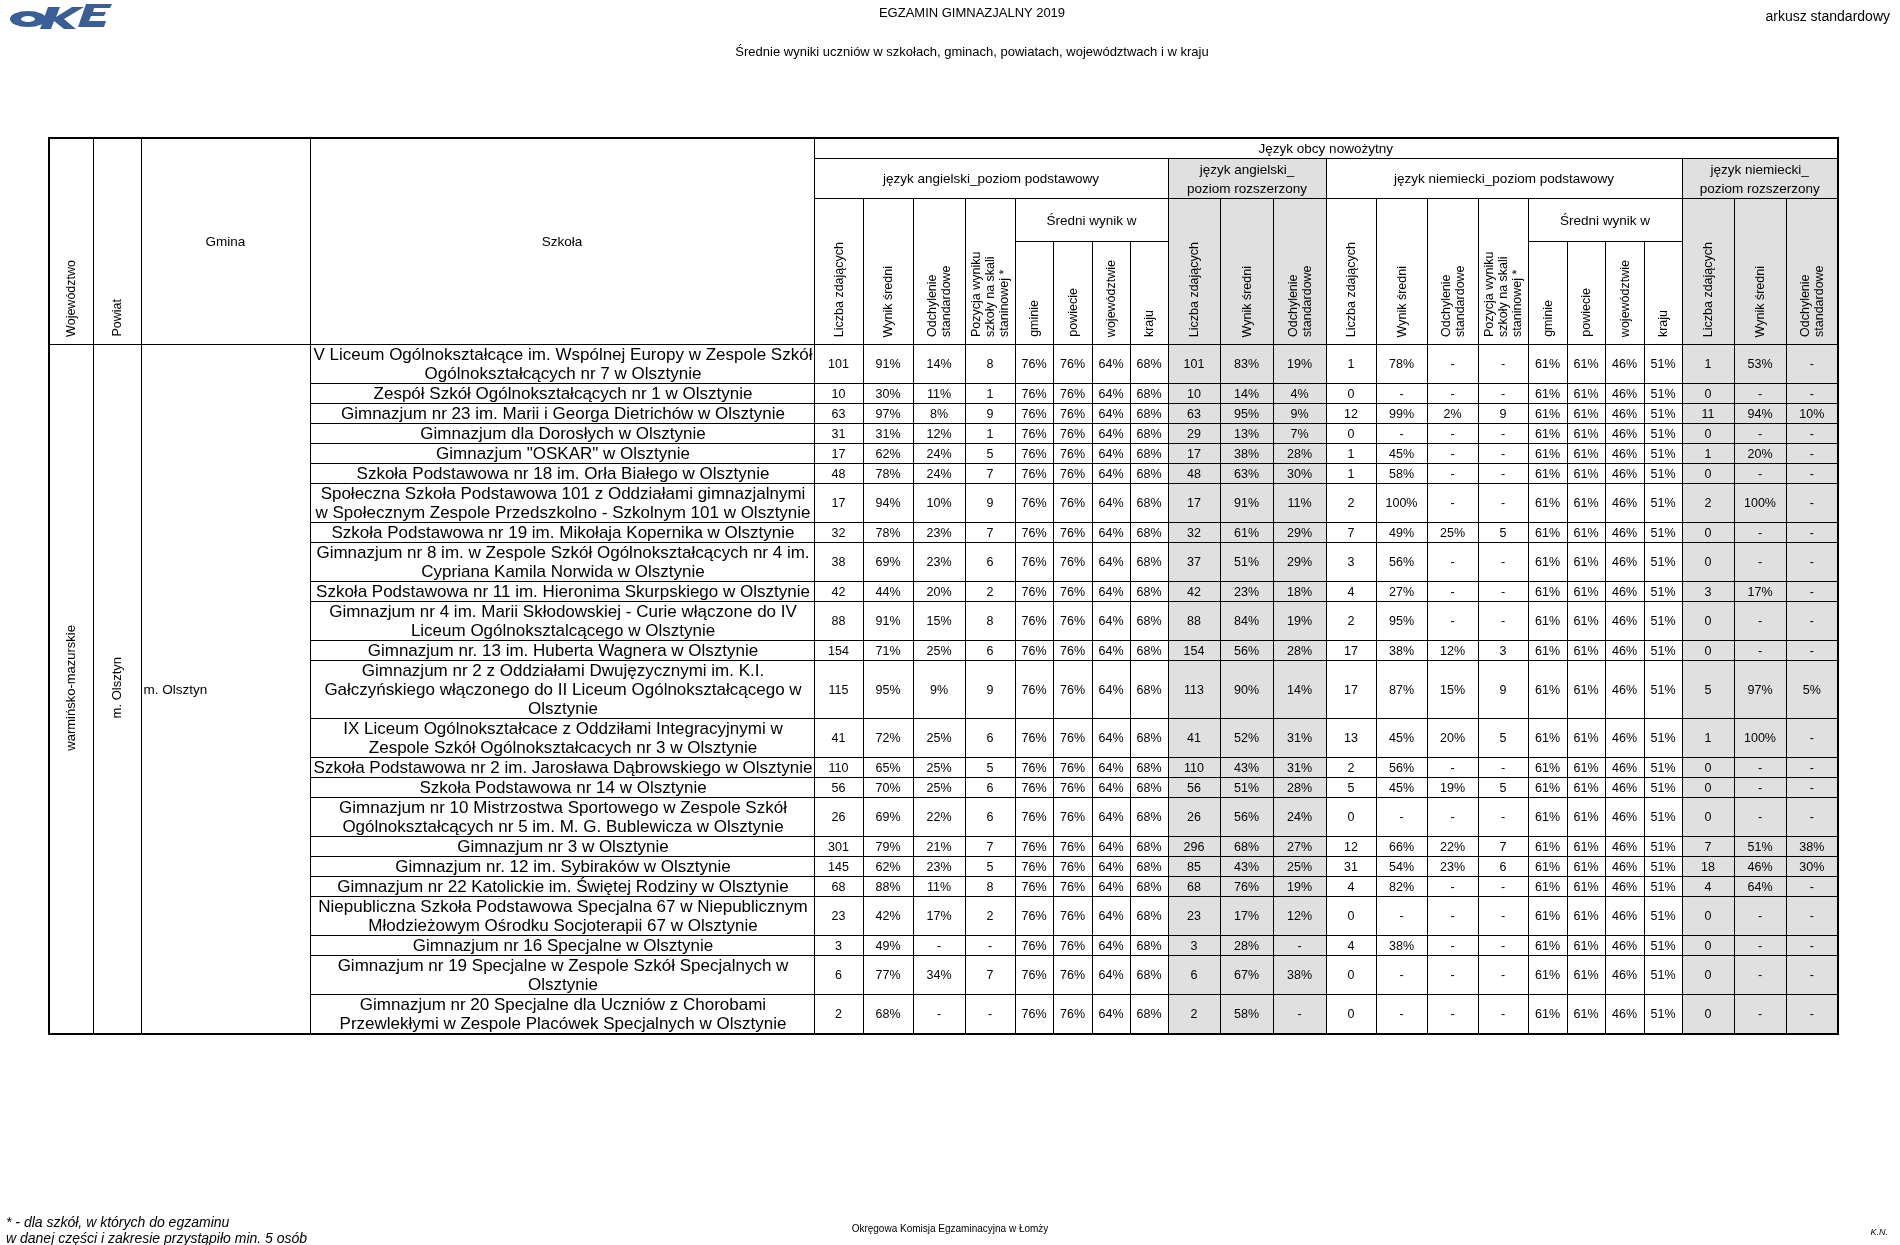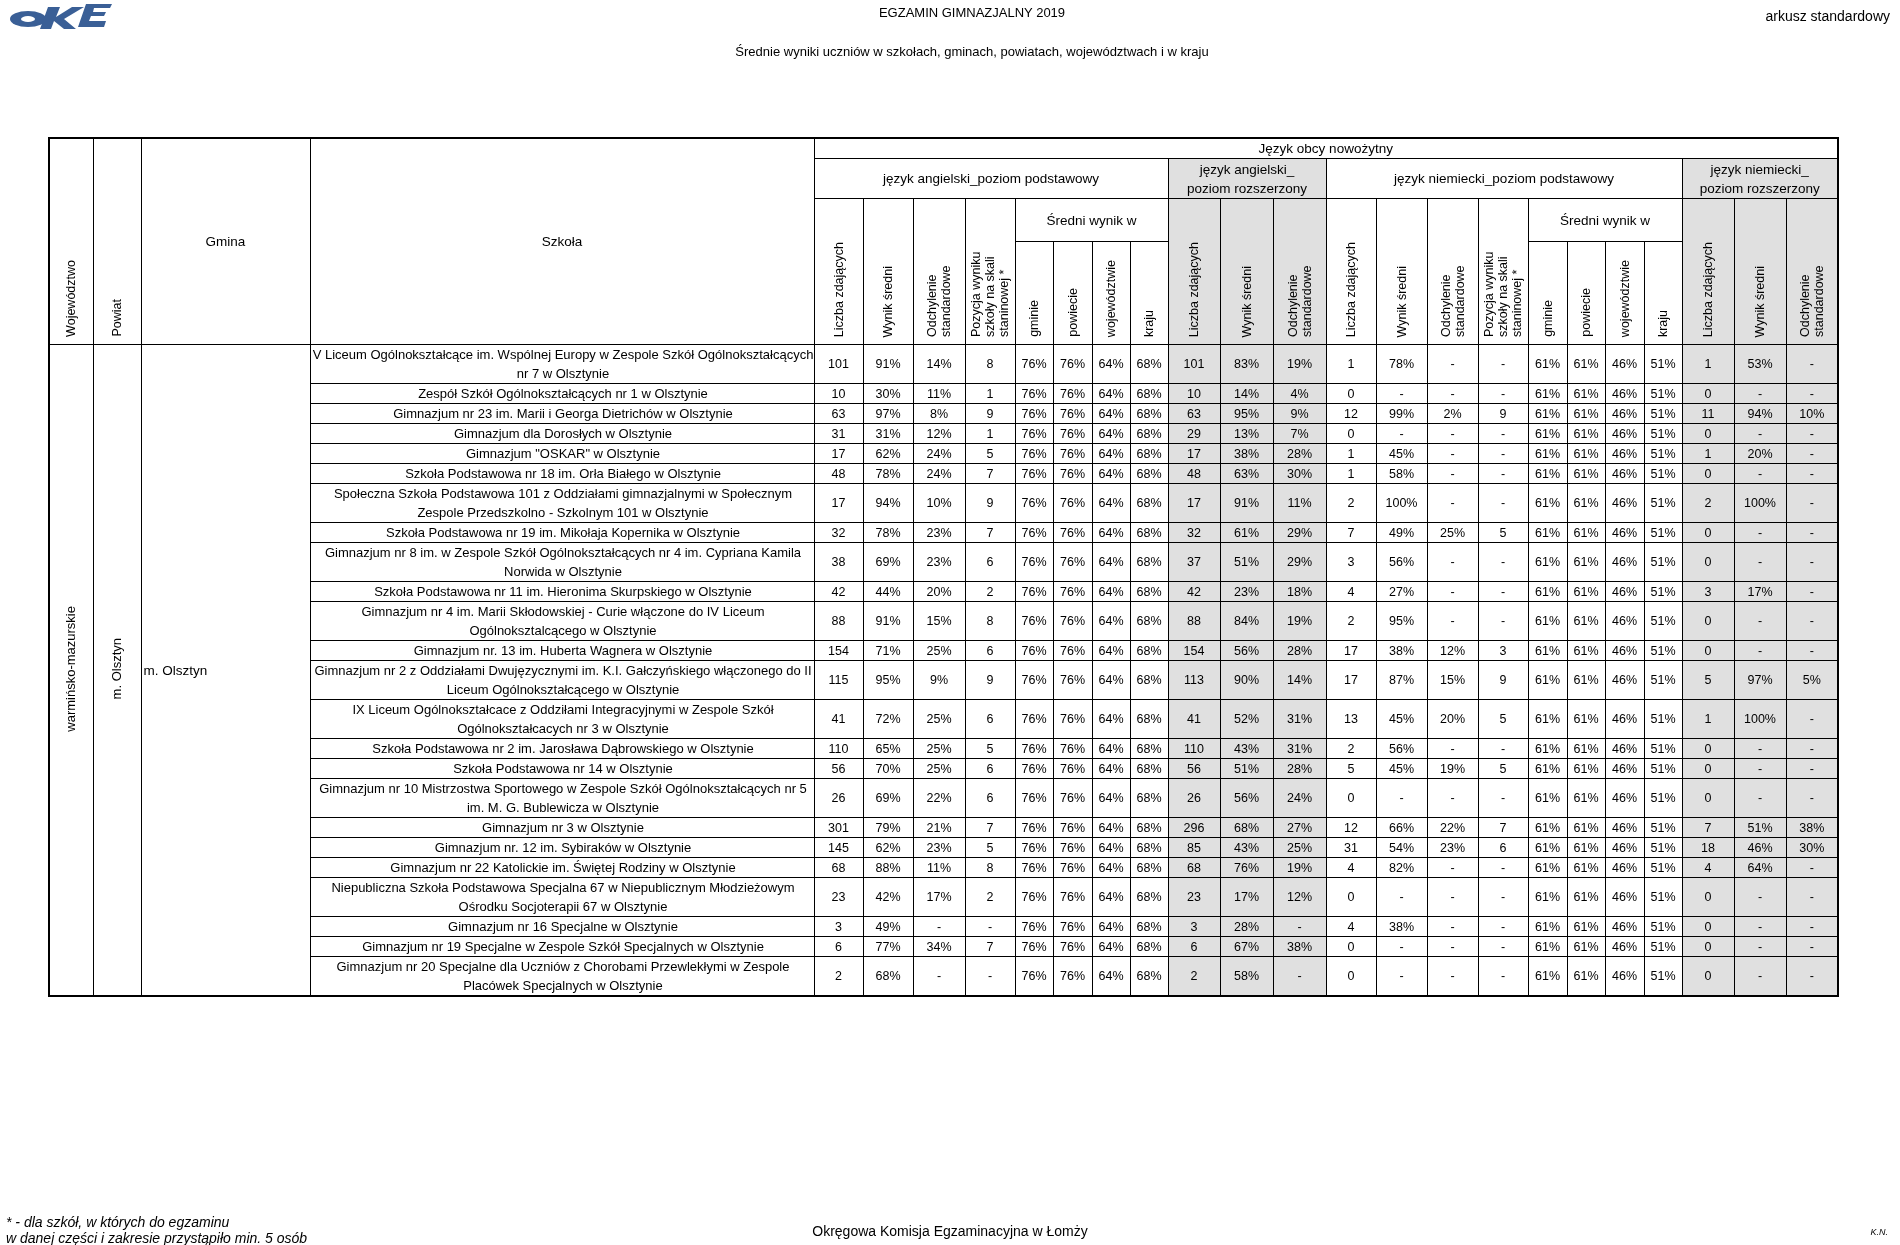--- a/index.html
+++ b/index.html
@@ -12,25 +12,25 @@
   .sheet { position:absolute; right:10px; top:8px; font-size:14px; }
   table.grid { position:absolute; left:48px; top:137px; border-collapse:collapse;
                table-layout:fixed; font-size:12.5px; }
   table.grid td, table.grid th { border:1px solid #000; padding:0; text-align:center;
                vertical-align:middle; font-weight:normal; overflow:hidden; }
   table.grid { border:2px solid #000; }
   .gray { background:#e0e0e0; }
   .vert { writing-mode:vertical-rl; transform:rotate(180deg); text-align:left;
           white-space:nowrap; display:inline-block; font-size:12.5px; line-height:14px; }
   .vcell { vertical-align:bottom !important; padding-bottom:4px !important; }
-  .school { text-align:right; padding-left:2px !important; font-size:13px;
+  .school { text-align:right; padding-left:2px !important; font-size:17px;
             line-height:19px; }
   .hdr-sub { font-size:13.5px; line-height:19px; }
   .foot-note { position:absolute; left:6px; top:1214px; font-size:14px; font-style:italic; line-height:16px; }
-  .foot-center { position:absolute; left:0; width:1900px; top:1223px; text-align:center; font-size:14px; }
+  .foot-center { position:absolute; left:0; width:1900px; top:1223px; text-align:center; font-size:10px; }
   .foot-right { position:absolute; right:12px; top:1227px; font-size:9px; font-style:italic; }
 </style>
 </head>
 <body>
 
 <svg class="logo" viewBox="0 0 106 26">
   <ellipse cx="22" cy="16" rx="18" ry="8" fill="#3a5f96"></ellipse>
   <ellipse cx="22" cy="16" rx="7" ry="3" fill="#ffffff"></ellipse>
   <polygon points="42,4 54,4 50,14 66,4 78,4 58,16 70,26 58,26 48,18 45,26 34,26" fill="#3a5f96"></polygon>
   <polygon points="80,1 106,1 104,5 88,5 87,9 100,9 98,13 85,13 83,18 100,18 98,24 72,24" fill="#3a5f96"></polygon>

